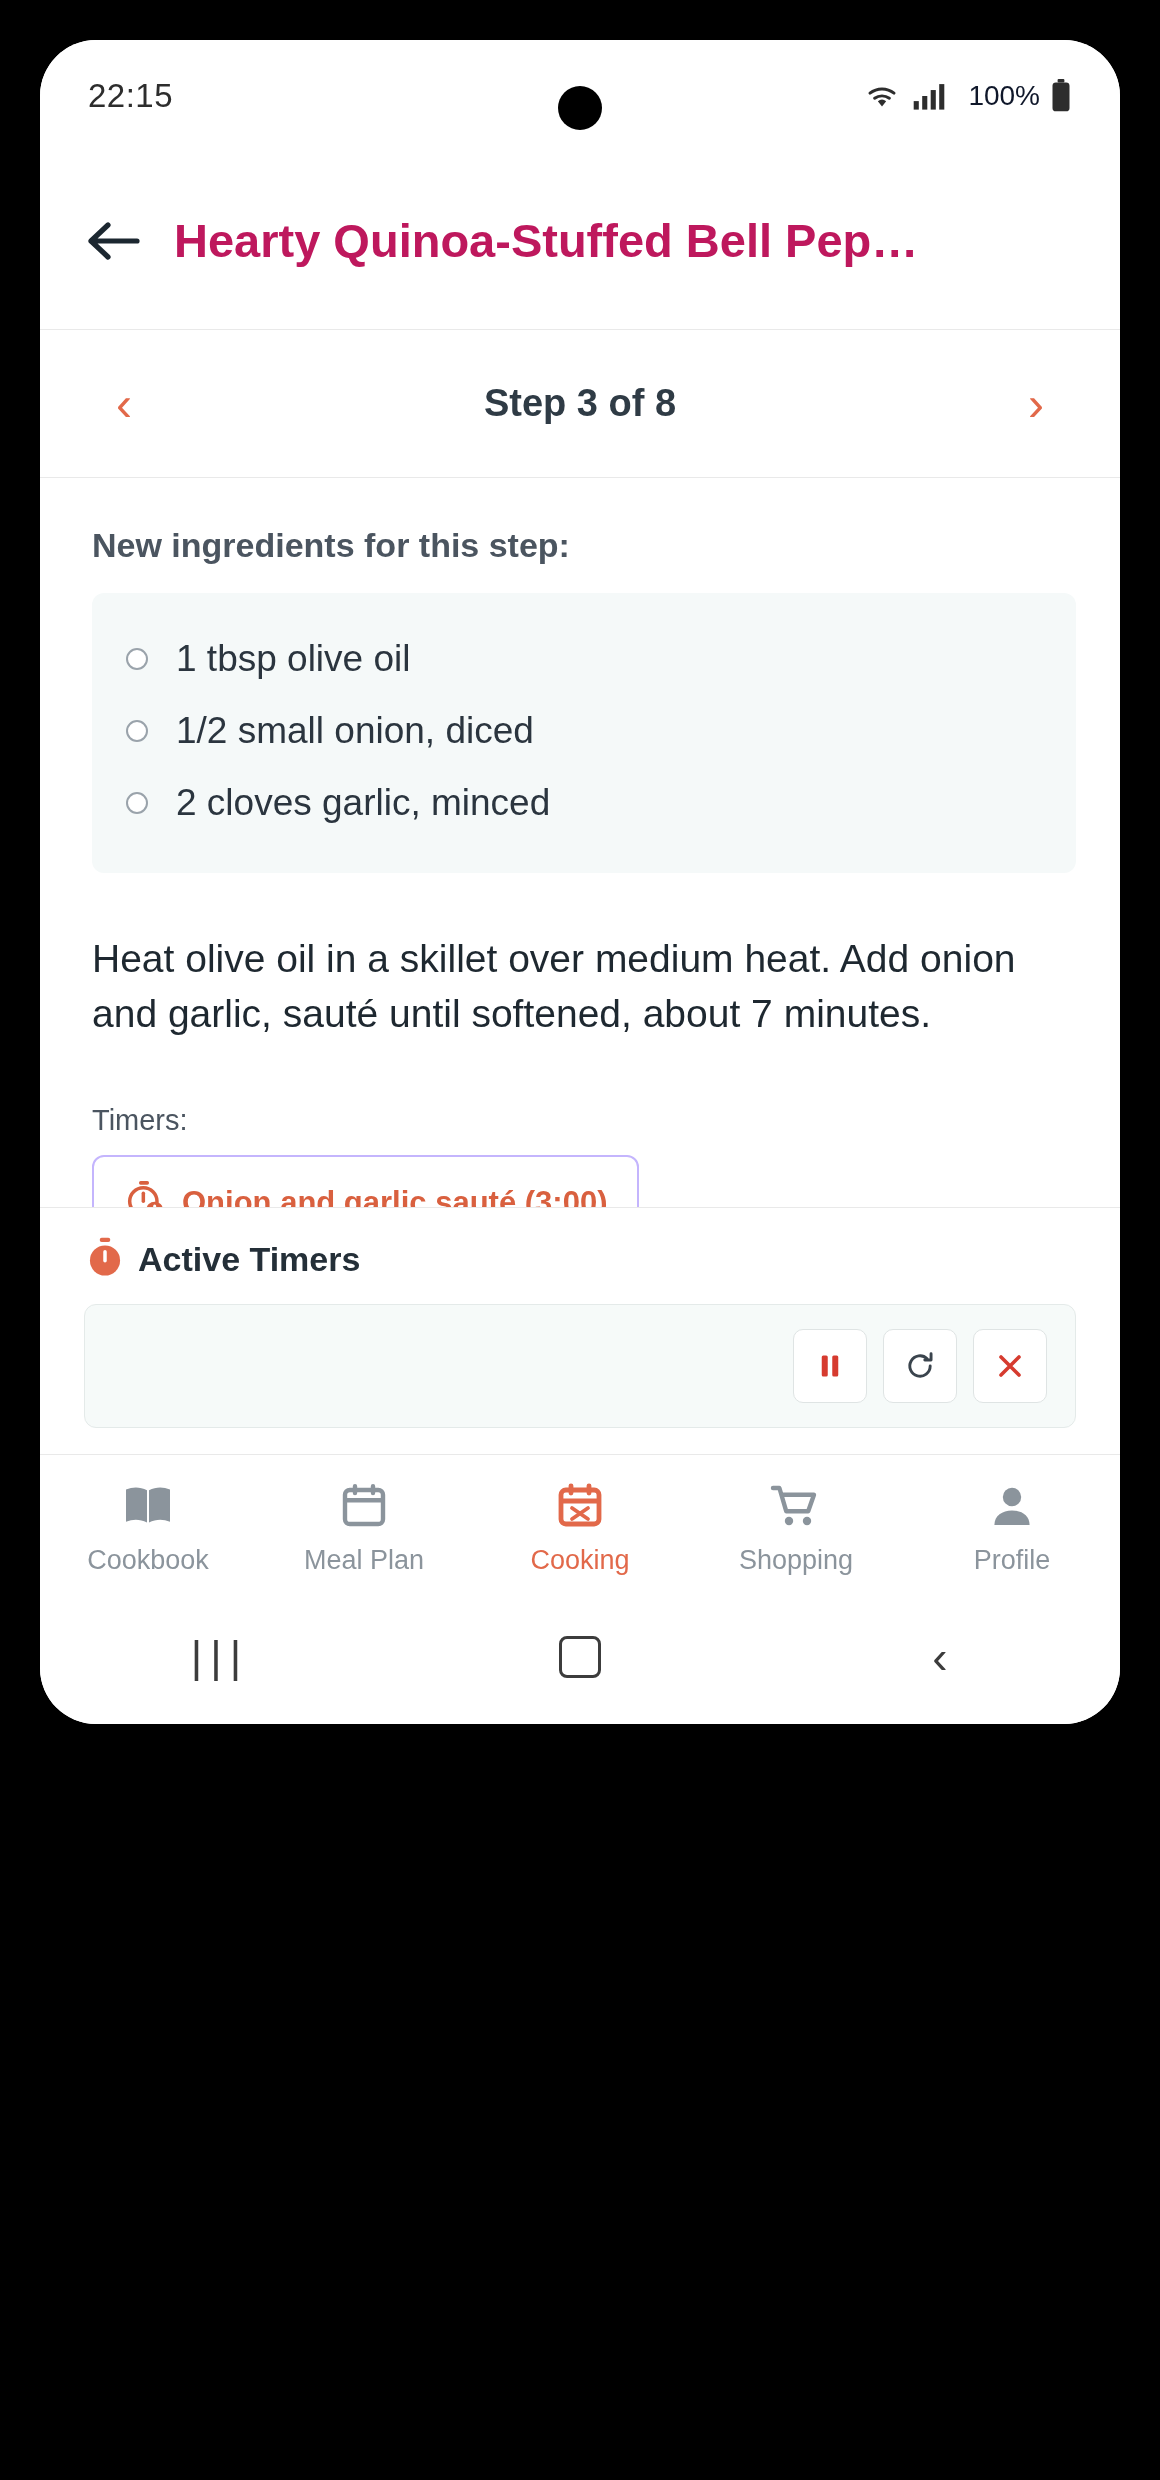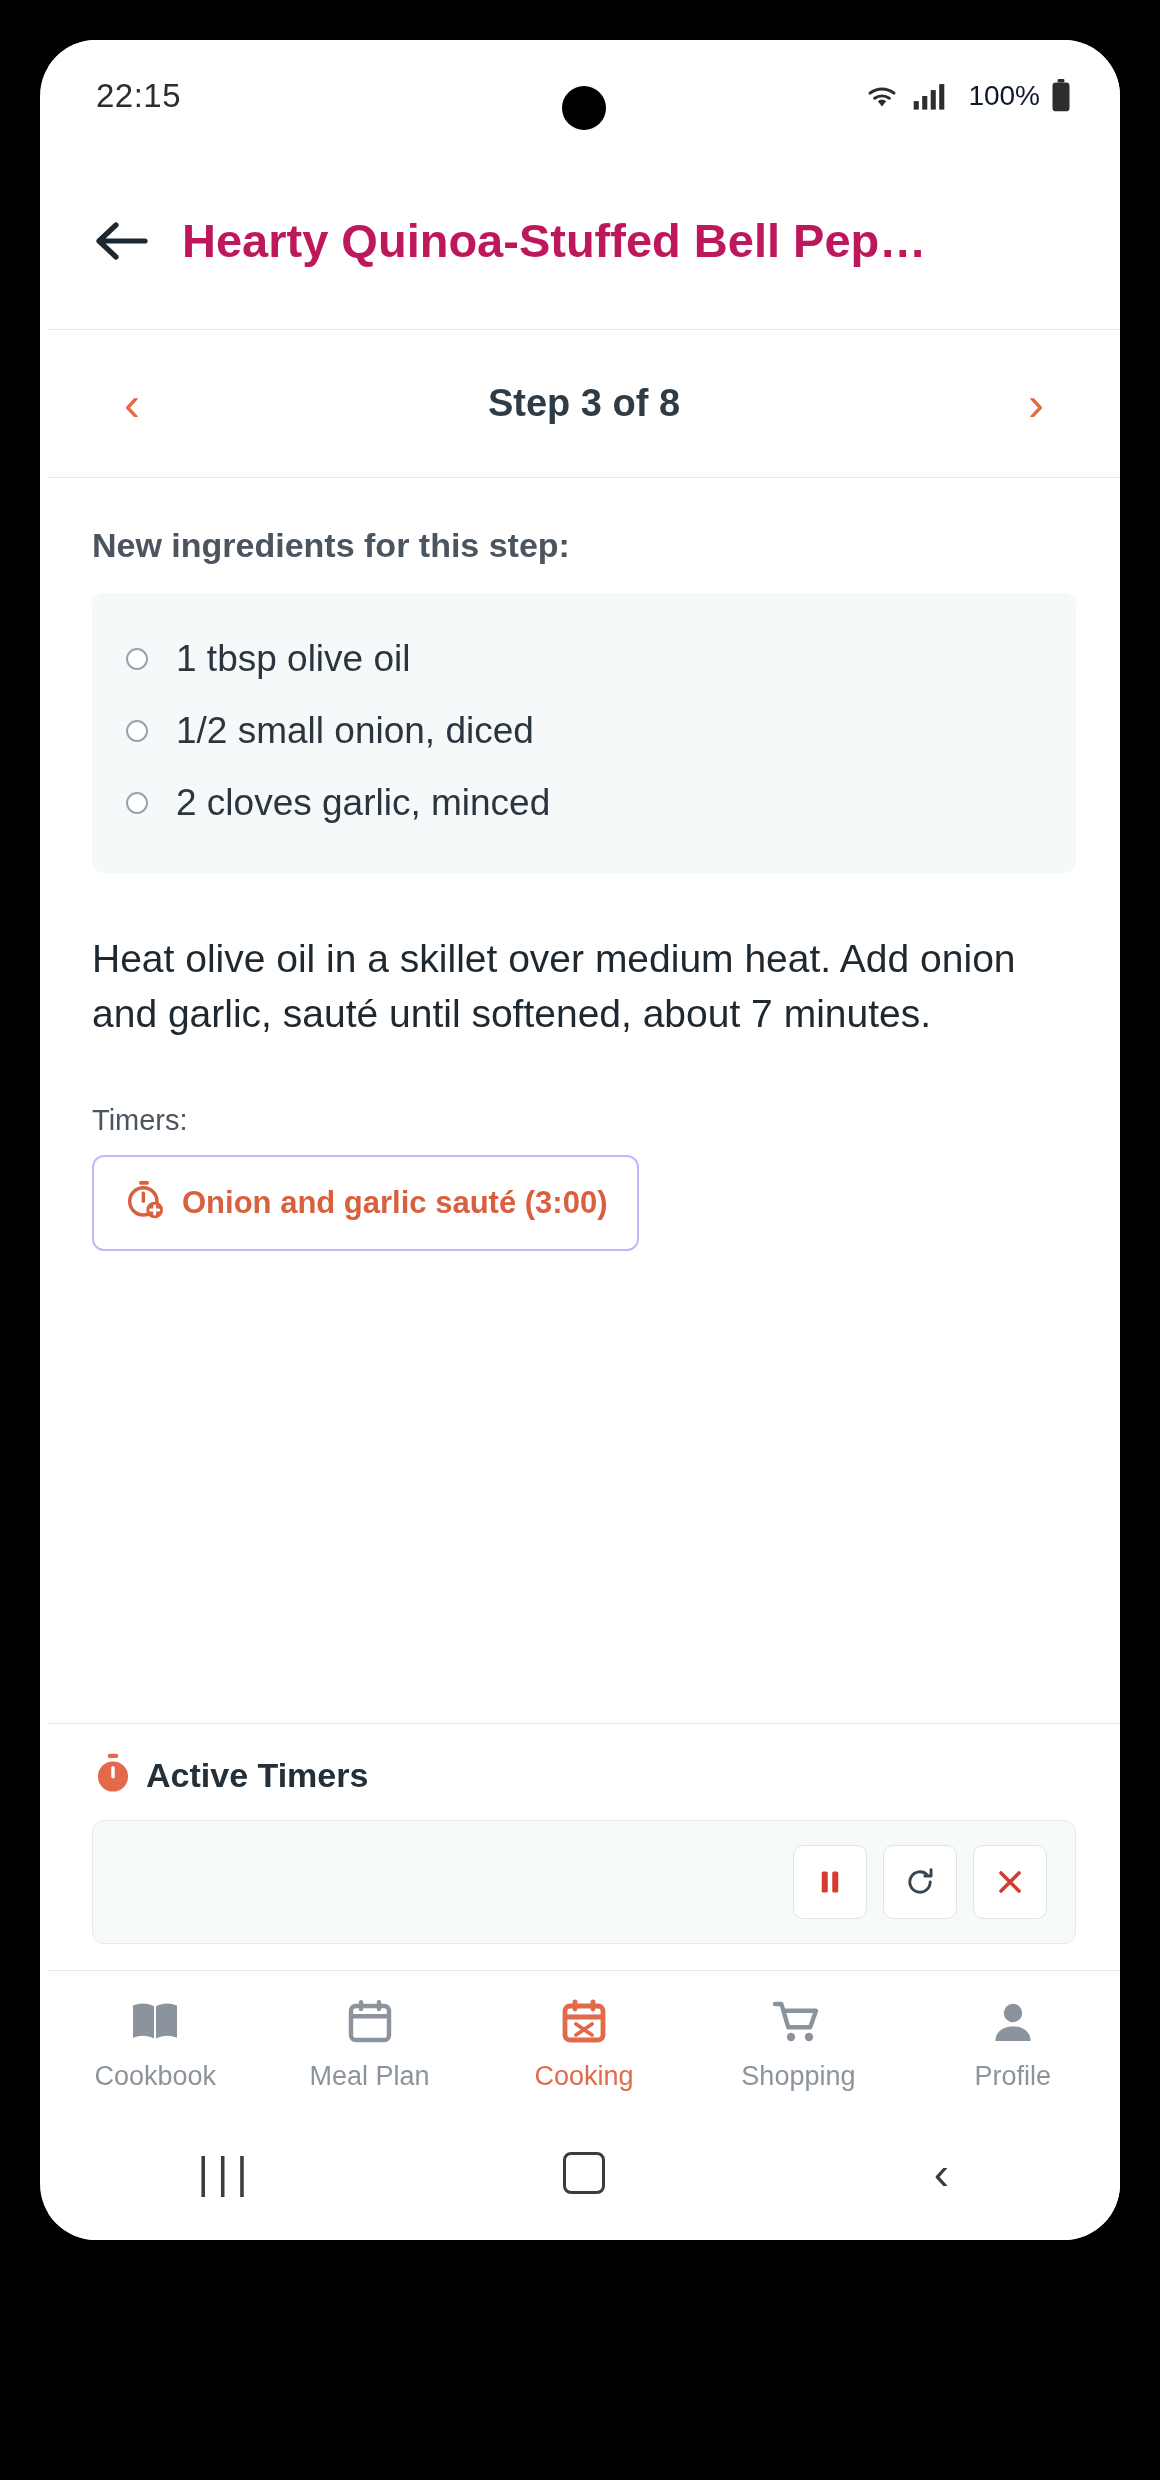--- a/index.html
+++ b/index.html
@@ -8,27 +8,26 @@
     height: 2480px;
     background: #000000;
     font-family: "Liberation Sans", sans-serif;
     overflow: hidden;
   }
   #phone {
     position: absolute;
     left: 40px;
     top: 40px;
     width: 1080px;
-    height: 2200px;
+    height: 1684px;
     background: #ffffff;
     border-radius: 56px;
     overflow: hidden;
     display: flex;
     flex-direction: column;
-    padding-left: 8px;
   }
 
   
   .status-bar {
     height: 112px;
     flex: 0 0 112px;
     position: relative;
     display: flex;
     align-items: center;
     padding: 0 48px;
@@ -112,20 +111,21 @@
     font-weight: bold;
     color: #2f3b45;
   }
 
   
   .content {
     flex: 1 1 auto;
     padding: 48px 44px 0 44px;
     background: #ffffff;
     overflow: hidden;
+    margin-left: 8px;
   }
   .section-head {
     font-size: 34px;
     font-weight: bold;
     color: #4b5560;
     margin-bottom: 28px;
   }
   .ingredients-box {
     background: #f5f9f9;
     border-radius: 12px;

